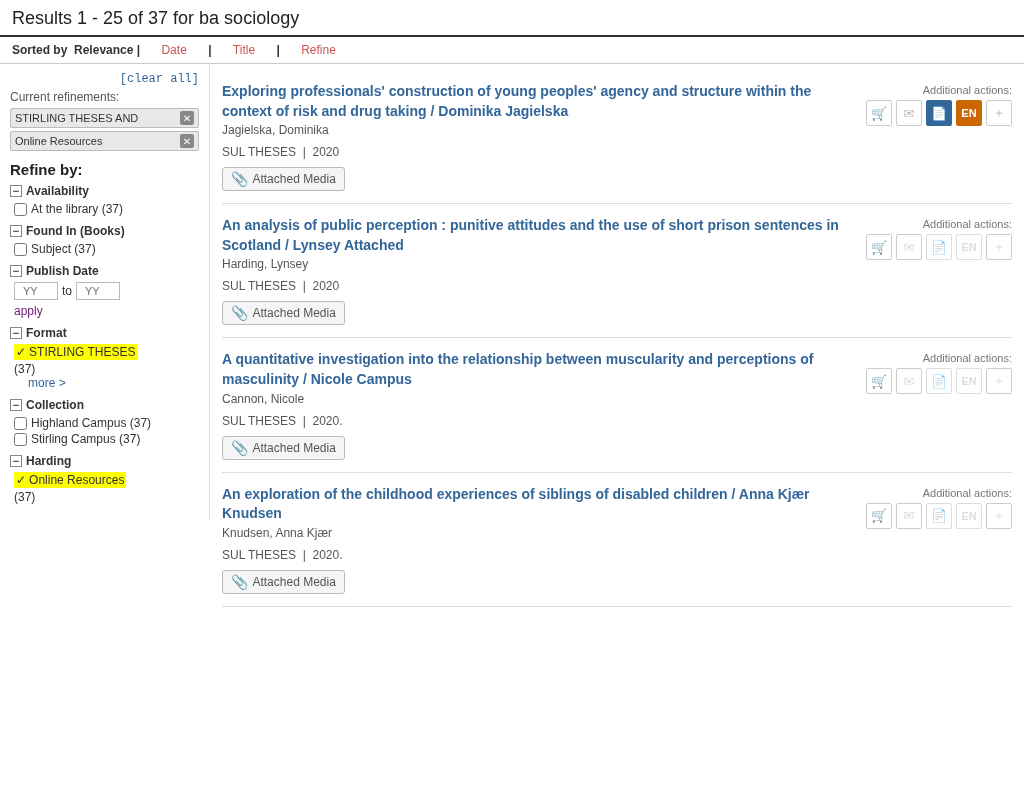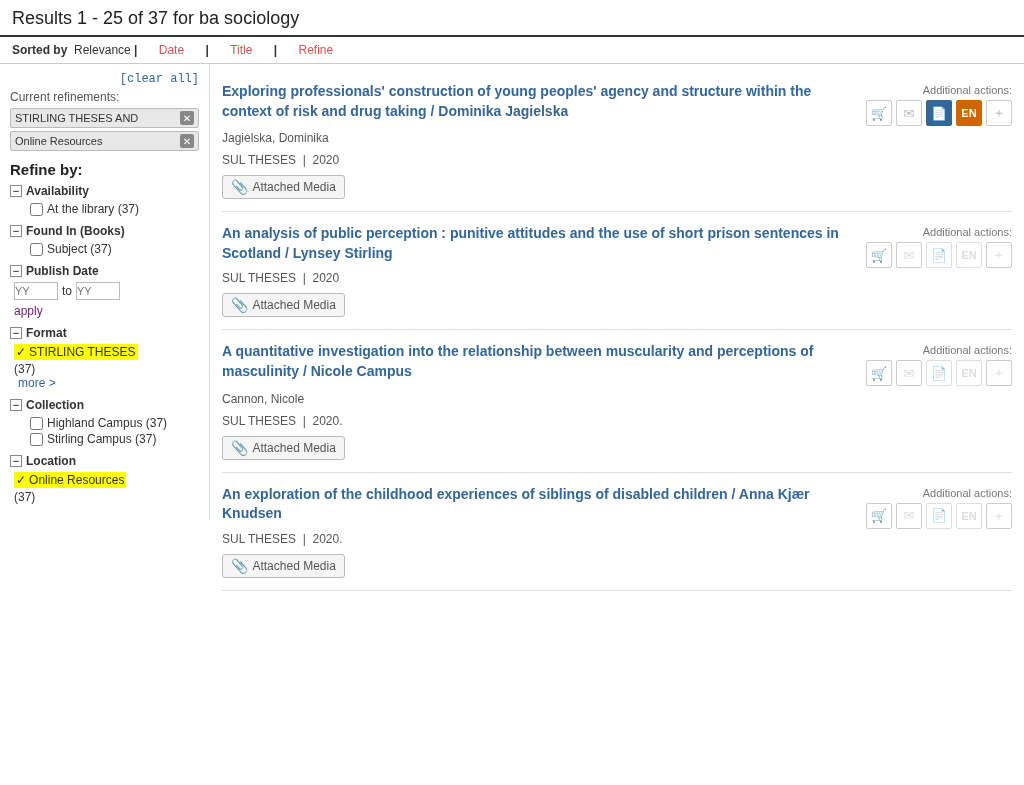--- a/index.html
+++ b/index.html
@@ -109,39 +109,39 @@
       text-align: center;
       line-height: 10px;
       font-size: 11px;
       color: #555;
       flex-shrink: 0;
     }
     .facet-item {
       display: flex;
       align-items: center;
       gap: 4px;
-      margin-left: 20px;
+      margin-left: 4px;
       margin-bottom: 2px;
       font-size: 12px;
     }
     .facet-item input[type=checkbox] {
       margin: 0;
     }
     .facet-item label {
       color: #333;
     }
     .date-range {
       display: flex;
       align-items: center;
       gap: 4px;
       margin: 4px 0 4px 4px;
     }
     .date-range input {
       width: 44px;
-      padding: 2px 0;
+      padding: 2px 8px;
       border: 1px solid #bbb;
       font-size: 11px;
       color: #aaa;
     }
     .apply-btn {
       display: inline-block;
       color: #701a75;
       cursor: pointer;
       font-size: 12px;
       margin-left: 4px;
@@ -164,21 +164,21 @@
       align-items: center;
       gap: 3px;
     }
     .checkmark {
       color: #333;
       font-size: 12px;
     }
     .more-link {
       color: #336699;
       font-size: 12px;
-      margin-left: 8px;
+      margin-left: 18px;
       cursor: pointer;
       text-decoration: none;
     }
 
     
     .results-area {
       flex: 1;
       padding: 6px 12px;
     }
     .result-item {
@@ -200,21 +200,21 @@
     .result-title a {
       color: #336699;
       text-decoration: none;
     }
     .result-author-inline {
       font-weight: bold;
     }
     .result-meta {
       font-size: 12px;
       color: #555;
-      margin-top: 10px;
+      margin-top: 2px;
     }
     .result-publisher {
       font-size: 12px;
       color: #555;
       margin-top: 8px;
     }
     .attached-media {
       display: inline-flex;
       align-items: center;
       gap: 4px;
@@ -277,21 +277,21 @@
   </style>
 </head>
 <body>
 
 <div class="top-bar">
   <div class="results-title">Results 1 - 25 of 37 for ba sociology</div>
 </div>
 
 <div class="sort-bar">
   <span>Sorted by&nbsp;</span>
-  <span style="color:#333; font-weight:normal; cursor:pointer;">Relevance</span>
+  <span style="color:#333; font-weight:bold; cursor:pointer;">Relevance</span>
   <span> | </span>
   <a href="#">Date</a>
   <span> | </span>
   <a href="#">Title</a>
   <span> | </span>
   <a href="#">Refine</a>
 </div>
 
 <div class="main-layout">
 
@@ -376,21 +376,21 @@
       </div>
       <div class="facet-item">
         <input type="checkbox" style="">
         <label>Stirling Campus (37)</label>
       </div>
     </div>
 
     <div class="facet-section">
       <div class="facet-header">
         <span class="facet-minus">−</span>
-        <span>Location</span>
+        <span>Harding</span>
       </div>
       <div class="facet-checked-item">
         <span class="check-highlighted">
           <span class="checkmark">✓</span>
           <span>Online Resources</span>
         </span>
       </div>
       <div style="margin-left:4px; font-size:12px;">(37)</div>
     </div>
 
@@ -422,22 +422,23 @@
           <div class="action-icon icon-plus" title="More">＋</div>
         </div>
       </div>
     </div>
 
     <div class="result-item">
       <div class="result-content">
         <div class="result-title">
           <a href="#">An analysis of public perception : punitive attitudes and the use of short prison sentences in Scotland</a>
           <span> / </span>
-          <span class="result-author-inline">Lynsey Stirling</span>
-        </div>
+          <span class="result-author-inline">Lynsey Attached</span>
+        </div>
+        <div class="result-meta">Harding, Lynsey</div>
         <div class="result-publisher">SUL THESES &nbsp;|&nbsp; 2020</div>
         <div class="attached-media">
           <span class="clip-icon">📎</span>
           <span>Attached Media</span>
         </div>
       </div>
       <div class="result-actions">
         <div class="actions-label">Additional actions:</div>
         <div class="action-icons">
           <div class="action-icon icon-cart" title="Add to cart" style="color:#ddd;">🛒</div>
@@ -475,20 +476,21 @@
       </div>
     </div>
 
     <div class="result-item">
       <div class="result-content">
         <div class="result-title">
           <a href="#">An exploration of the childhood experiences of siblings of disabled children</a>
           <span> / </span>
           <span class="result-author-inline">Anna Kjær Knudsen</span>
         </div>
+        <div class="result-meta">Knudsen, Anna Kjær</div>
         <div class="result-publisher">SUL THESES &nbsp;|&nbsp; 2020.</div>
         <div class="attached-media">
           <span class="clip-icon">📎</span>
           <span>Attached Media</span>
         </div>
       </div>
       <div class="result-actions">
         <div class="actions-label">Additional actions:</div>
         <div class="action-icons">
           <div class="action-icon icon-cart" title="Add to cart" style="color:#ddd;">🛒</div>

